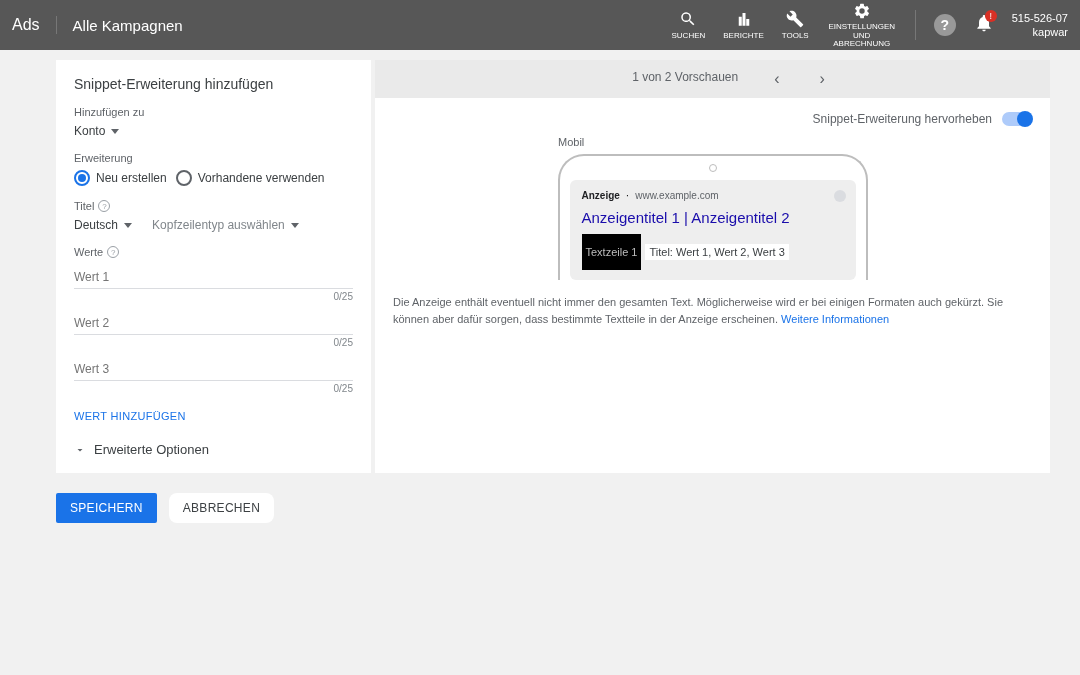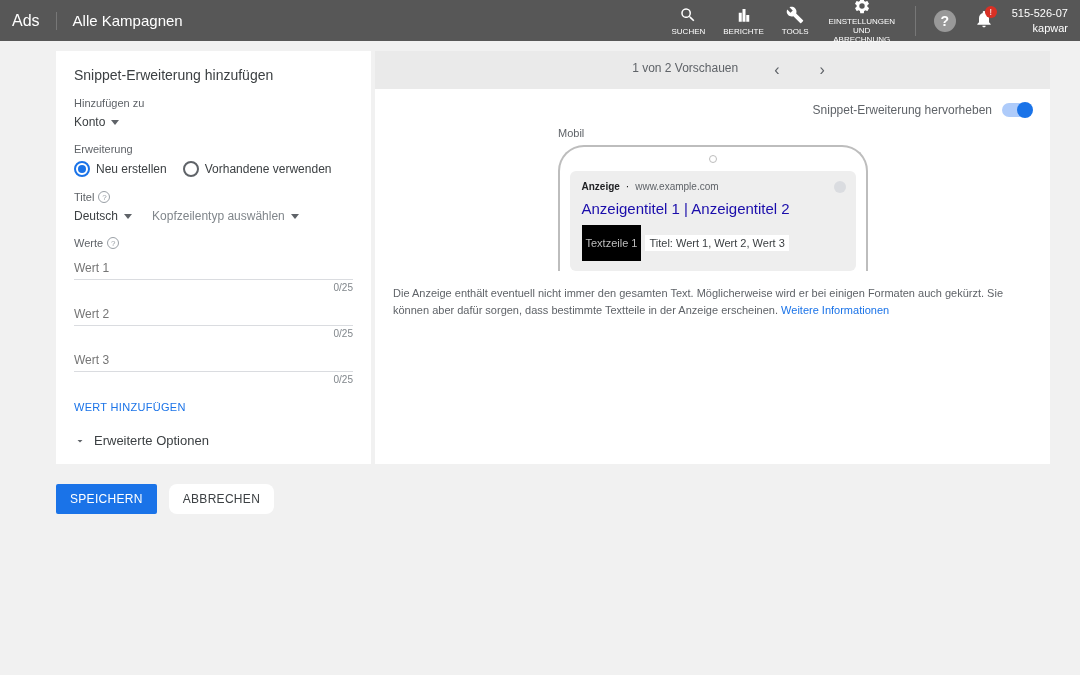--- a/index.html
+++ b/index.html
@@ -1,37 +1,37 @@
 <!DOCTYPE html>
 <html><head>
 <meta charset="utf-8">
 <style>
 * { margin: 0; padding: 0; box-sizing: border-box; font-family: Arial, sans-serif; }
 body { background: #f1f1f1; width: 1080px; height: 675px; overflow: hidden; }
 
-.header { background: #575757; height: 41px; display: flex; align-items: center; padding: 0 12px; color: #fff; }
+.header { background: #575757; height: 50px; display: flex; align-items: center; padding: 0 12px; color: #fff; }
 .header-logo { font-size: 16px; font-weight: 500; padding-right: 16px; border-right: 1px solid #777; }
 .header-title { font-size: 15px; margin-left: 16px; flex: 1; }
 .header-tools { display: flex; align-items: center; gap: 18px; }
 .tool-item { display: flex; flex-direction: column; align-items: center; font-size: 8px; gap: 2px; cursor: pointer; }
 .tool-icon { width: 20px; height: 20px; display: flex; align-items: center; justify-content: center; }
 .header-divider { width: 1px; height: 30px; background: #777; }
 .help-icon { width: 22px; height: 22px; border-radius: 50%; background: #999; display: flex; align-items: center; justify-content: center; font-size: 14px; font-weight: bold; }
 .notif-icon { position: relative; }
 .notif-badge { position: absolute; top: -3px; right: -3px; width: 12px; height: 12px; background: #d93025; border-radius: 50%; display: flex; align-items: center; justify-content: center; font-size: 9px; }
 .acct-info { font-size: 11px; text-align: right; line-height: 1.3; }
 
 .content { display: flex; padding: 10px 30px 10px 56px; gap: 4px; }
 .form-panel { background: #fff; width: 315px; padding: 16px 18px; }
 .form-title { font-size: 14px; font-weight: 500; color: #3c4043; margin-bottom: 14px; }
 .field-label { font-size: 11px; color: #5f6368; margin-bottom: 6px; display: flex; align-items: center; gap: 4px; }
 .help-circle { width: 12px; height: 12px; border: 1px solid #9aa0a6; border-radius: 50%; display: inline-flex; align-items: center; justify-content: center; font-size: 8px; color: #9aa0a6; }
 .select-row { display: flex; align-items: center; gap: 6px; font-size: 12px; color: #3c4043; margin-bottom: 14px; cursor: pointer; }
 .caret-down { width: 0; height: 0; border-left: 4px solid transparent; border-right: 4px solid transparent; border-top: 5px solid #5f6368; }
-.radio-row { display: flex; align-items: center; gap: 16px; margin-bottom: 14px; }
+.radio-row { display: flex; align-items: center; gap: 9px; margin-bottom: 14px; }
 .radio-opt { display: flex; align-items: center; gap: 6px; font-size: 12px; color: #3c4043; cursor: pointer; }
 .radio-circ { width: 16px; height: 16px; border: 2px solid #5f6368; border-radius: 50%; display: flex; align-items: center; justify-content: center; }
 .radio-circ.sel { border-color: #1a73e8; }
 .radio-dot { width: 8px; height: 8px; background: #1a73e8; border-radius: 50%; }
 .title-selects { display: flex; gap: 20px; margin-bottom: 14px; }
 .field-group { margin-bottom: 6px; }
 .value-input { width: 100%; border: none; border-bottom: 1px solid #dadce0; padding: 6px 0 4px; font-size: 12px; color: #80868b; outline: none; background: transparent; }
 .char-count { text-align: right; font-size: 10px; color: #80868b; margin-top: 2px; margin-bottom: 8px; }
 .add-link { color: #1a73e8; font-size: 11px; font-weight: 500; letter-spacing: 0.3px; margin-top: 16px; margin-bottom: 20px; cursor: pointer; }
 .expand-row { display: flex; align-items: center; gap: 8px; font-size: 13px; color: #3c4043; cursor: pointer; }

